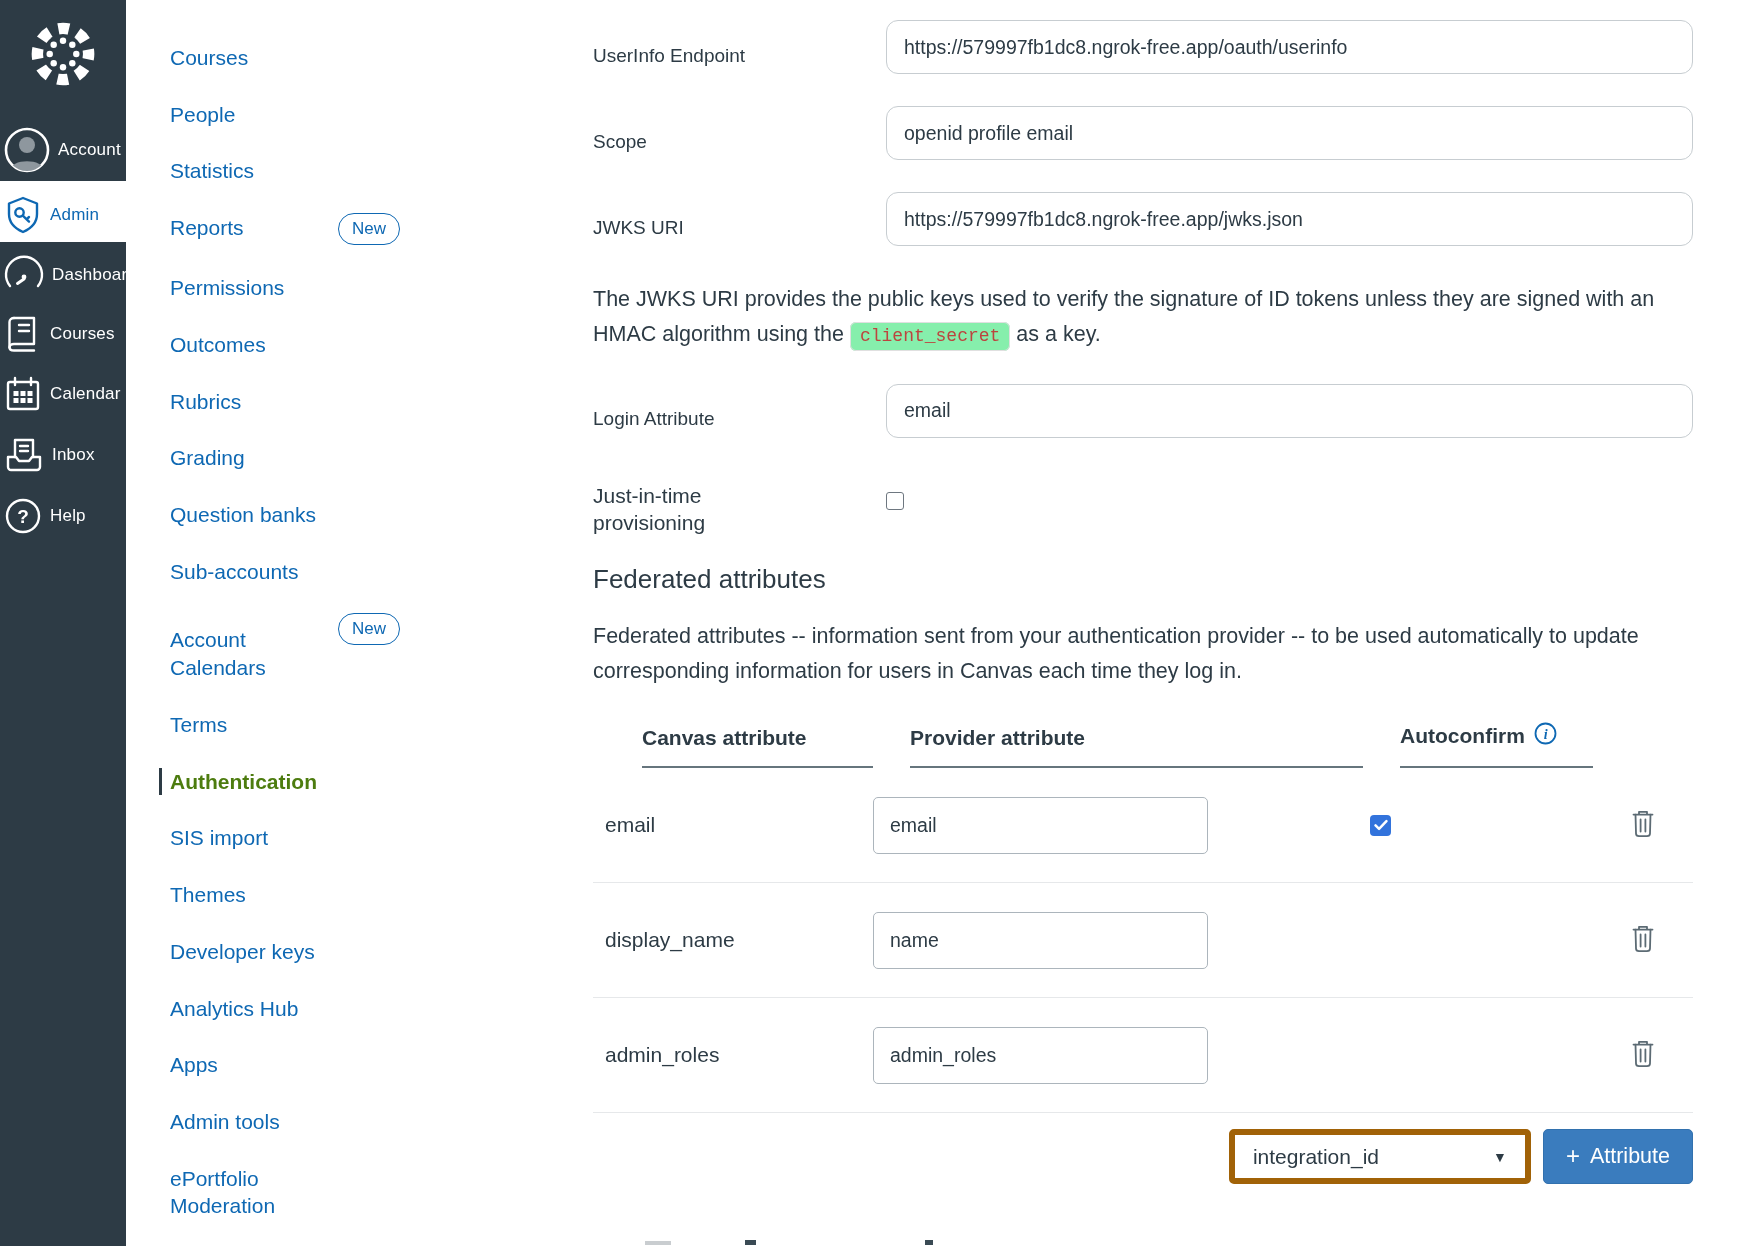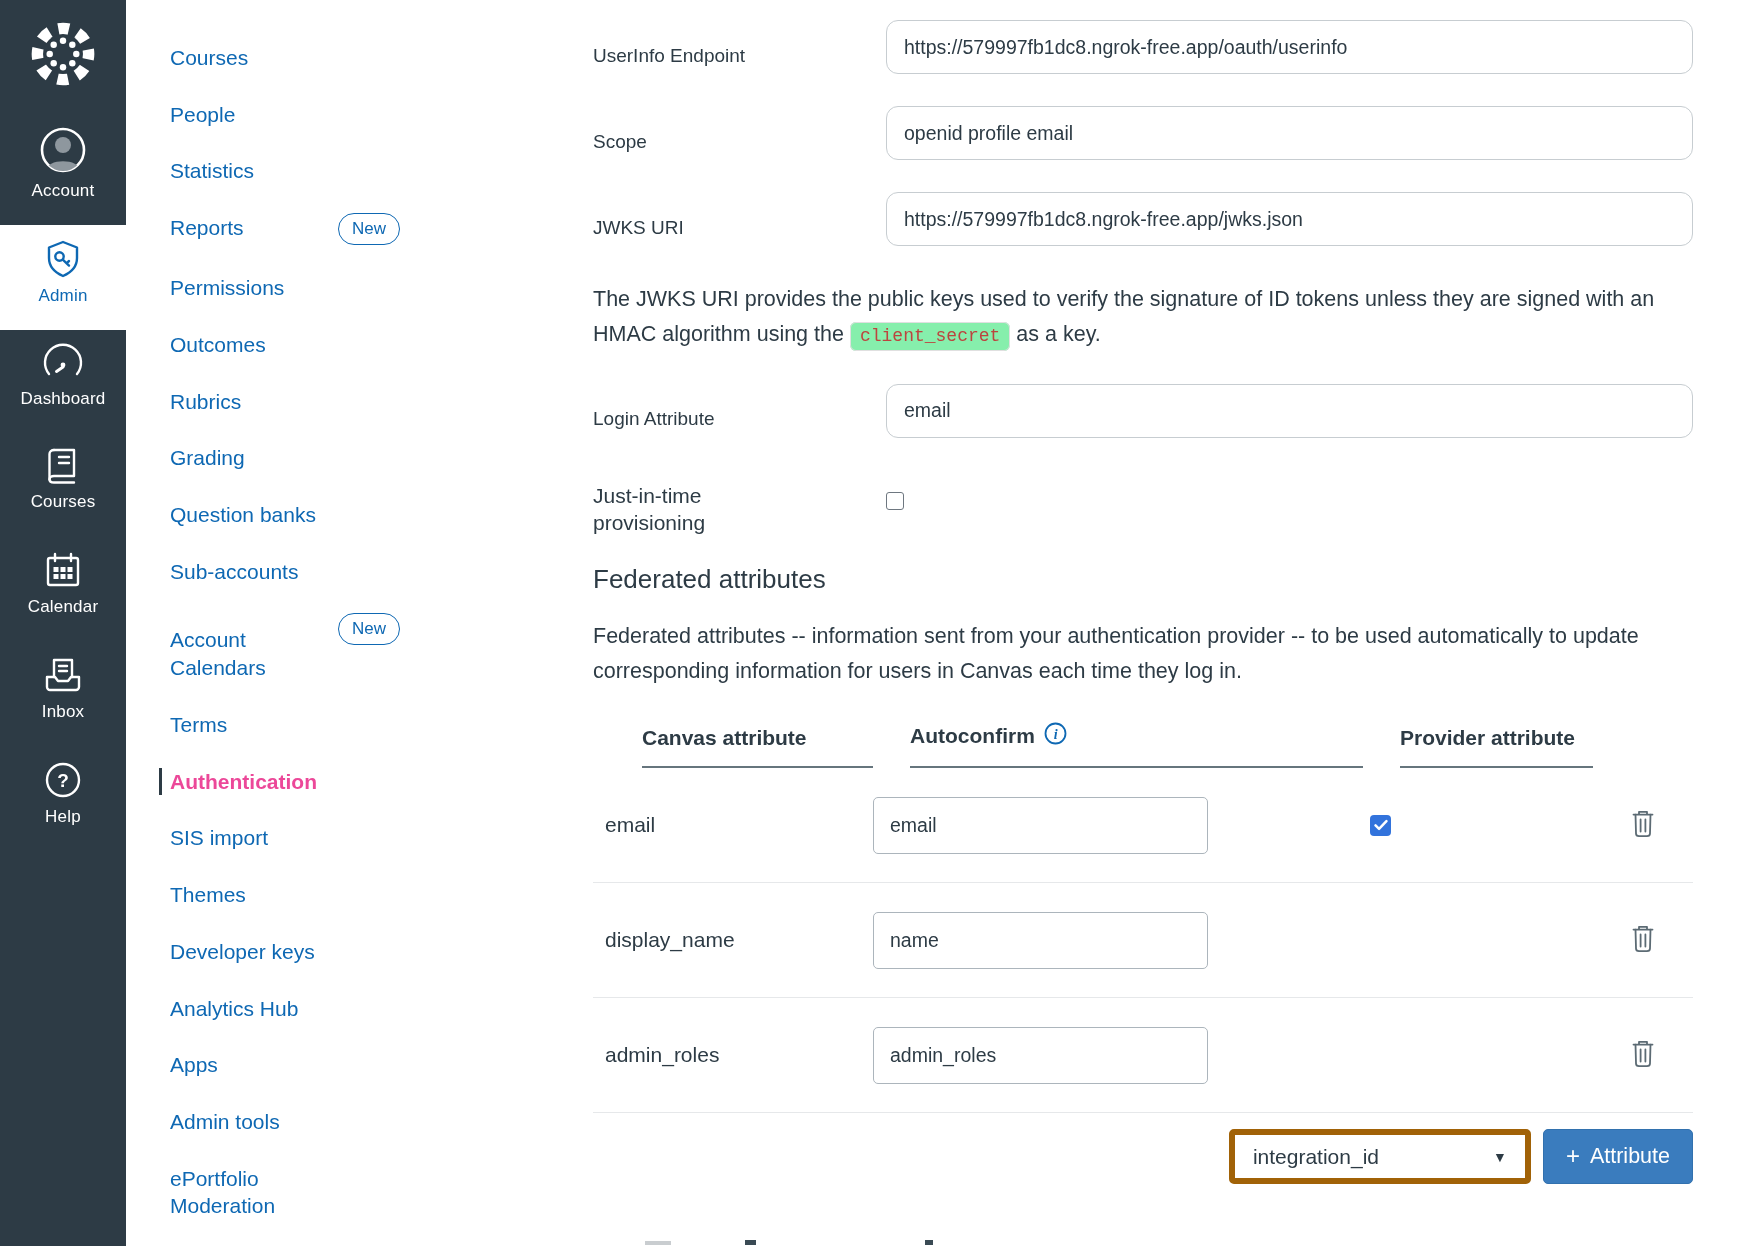--- a/index.html
+++ b/index.html
@@ -9,37 +9,37 @@
     color:#2D3B45; background:#fff; position:relative; overflow:hidden;
   }
 
   
   .global-nav{
     position:absolute; left:0; top:0; width:126px; height:1246px;
     background:#2D3B45; display:flex; flex-direction:column; align-items:stretch;
   }
   .gn-logo{ padding:16px 0 20px; display:flex; justify-content:center; }
   .gn-item{
-    display:flex; flex-direction:column; align-items:center; gap:6px;
-    padding:13px 2px 24px; color:#fff; cursor:pointer; text-align:center;
+    display:flex; align-items:center; gap:6px;
+    padding:13px 2px 6px; color:#fff; cursor:pointer; text-align:center;
   }
   .gn-item .gn-label{ font-size:17px; letter-spacing:.2px; }
   .gn-item.active{ background:#fff; color:#0E68B3; }
   .gn-item svg{ display:block; }
 
   
   .sub-nav{ position:absolute; left:170px; top:44px; width:230px; }
   .sub-nav ul{ list-style:none; }
   .sub-nav li{
     display:flex; align-items:flex-start; margin-bottom:29px;
     font-size:21px; line-height:1.32; color:#0E68B3; cursor:pointer;
   }
   .sub-nav li .label{ flex:0 1 auto; }
   .sub-nav li.active{
-    color:#ec4899; font-weight:bold;
+    color:#4d7c0f; font-weight:bold;
     border-left:3px solid #2D3B45; padding-left:8px; margin-left:-11px;
   }
   .badge-new{
     margin-left:auto; flex:0 0 auto;
     border:1px solid #0E68B3; border-radius:999px;
     font-size:17px; line-height:1; padding:6px 13px 7px; color:#0E68B3;
     margin-top:-1px;
   }
 
   
@@ -349,30 +349,30 @@
     </div>
   </div>
 
   <h2 class="fed-heading">Federated attributes</h2>
 
   <p class="fed-desc">Federated attributes -- information sent from your authentication provider -- to be used automatically to update corresponding information for users in Canvas each time they log in.</p>
 
   <div class="fed-table">
     <div class="t-grid t-head">
       <div class="cell">Canvas attribute</div>
+      <div class="cell">Provider attribute</div>
       <div class="cell th-auto">
         <span>Autoconfirm</span>
         <span>
           <svg width="23" height="23" viewBox="0 0 23 23">
             <circle cx="11.5" cy="11.5" r="10" fill="none" stroke="#0E68B3" stroke-width="1.8"></circle>
             <text x="11.8" y="16.6" text-anchor="middle" fill="#0E68B3" font-size="14" font-family="Liberation Serif, serif" font-style="italic" font-weight="bold">i</text>
           </svg>
         </span>
       </div>
-      <div class="cell">Provider attribute</div>
       <div class="cell no-line"></div>
     </div>
     <div>
         <div class="t-grid t-row">
       <span class="row-label">email</span>
       <div><input class="row-input" type="text" value="email" style=""></div>
       <div class="auto-cell">
         <div class="checkbox-checked">
           <svg width="14" height="12" viewBox="0 0 18 15" fill="none" stroke="#fff" stroke-width="3.2" stroke-linecap="round" stroke-linejoin="round">
             <path d="M2 8 L6.5 12.5 L16 2.5"></path>

